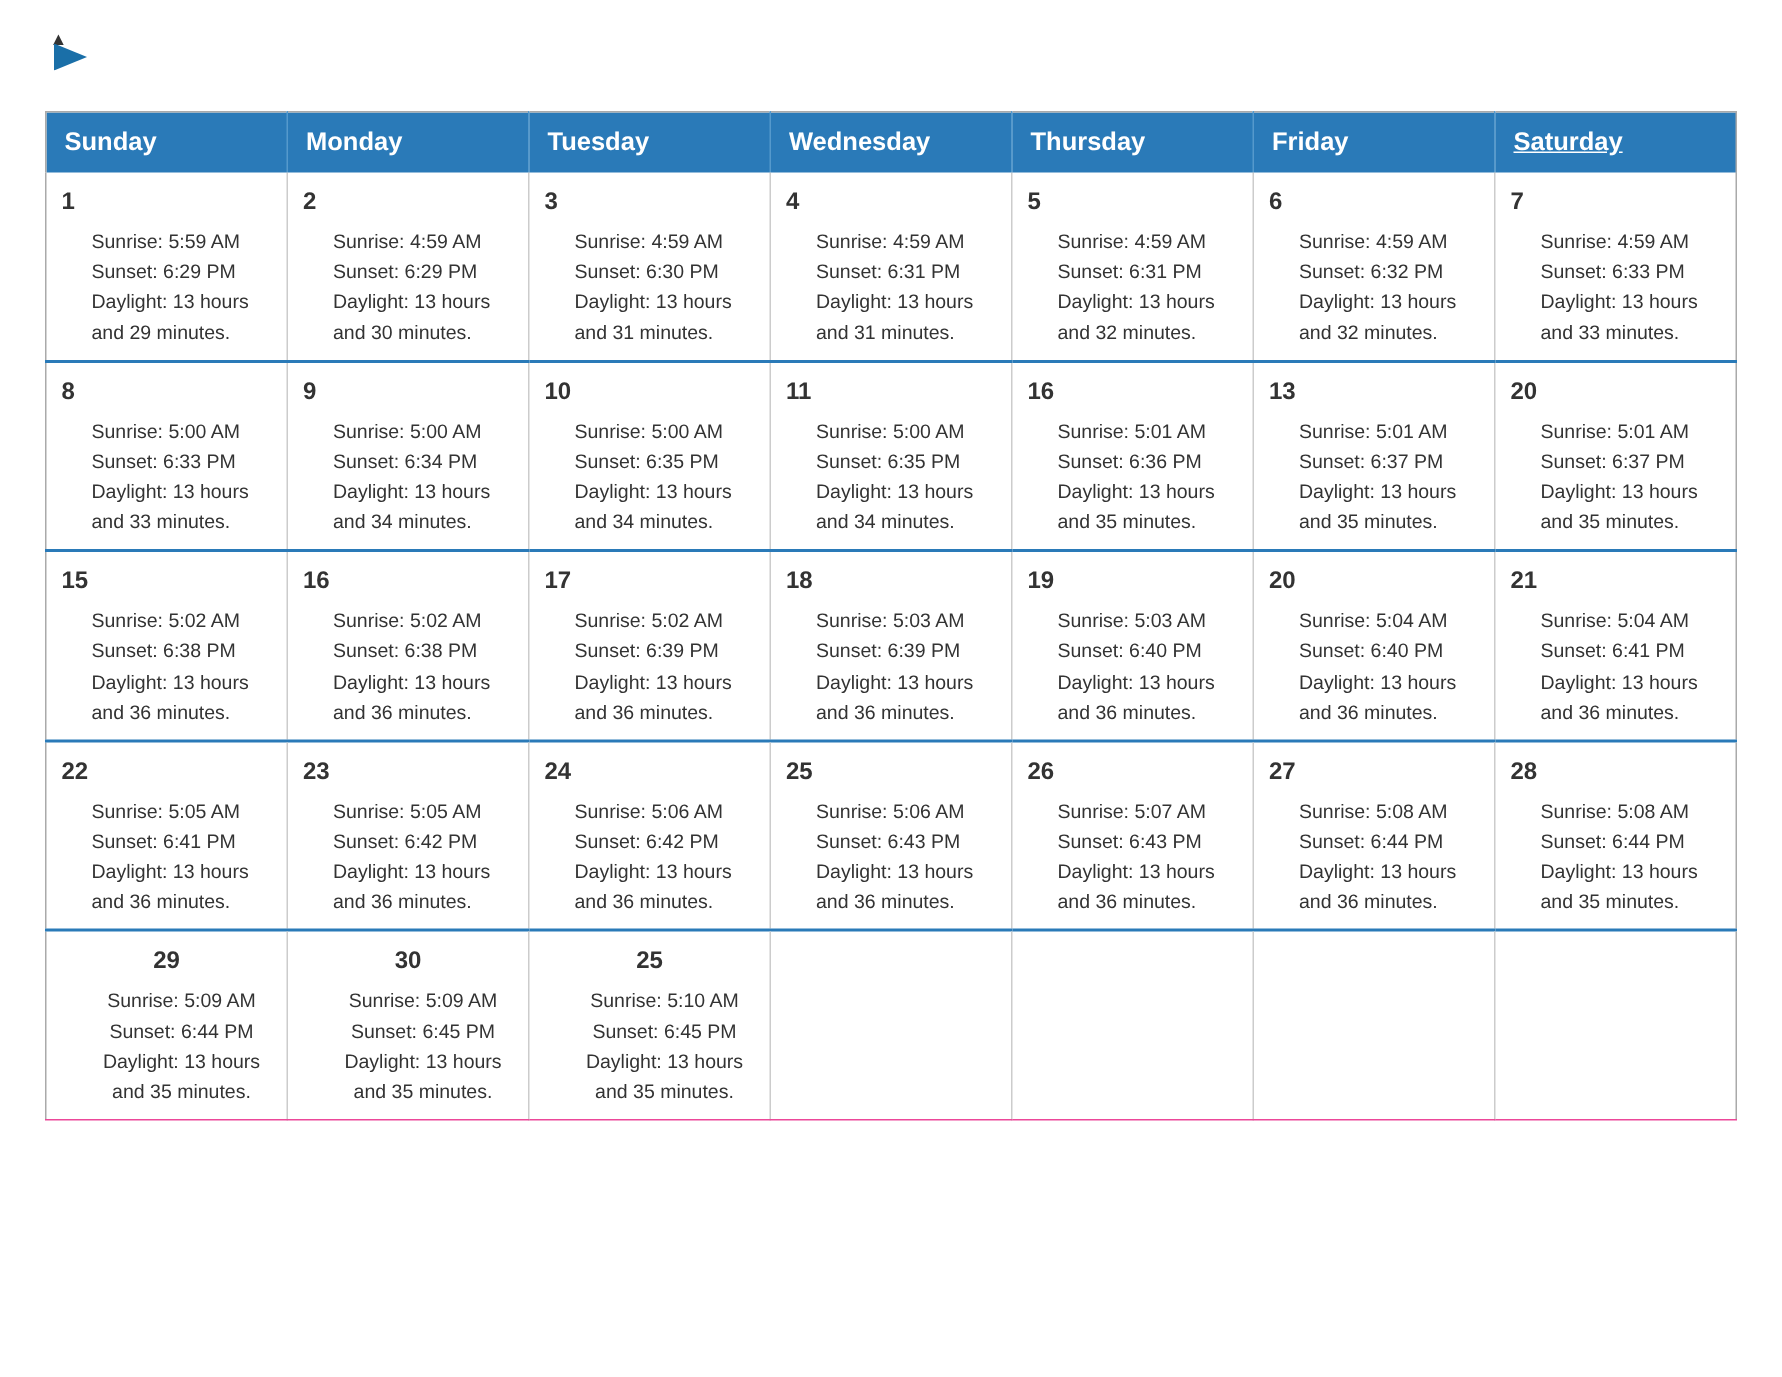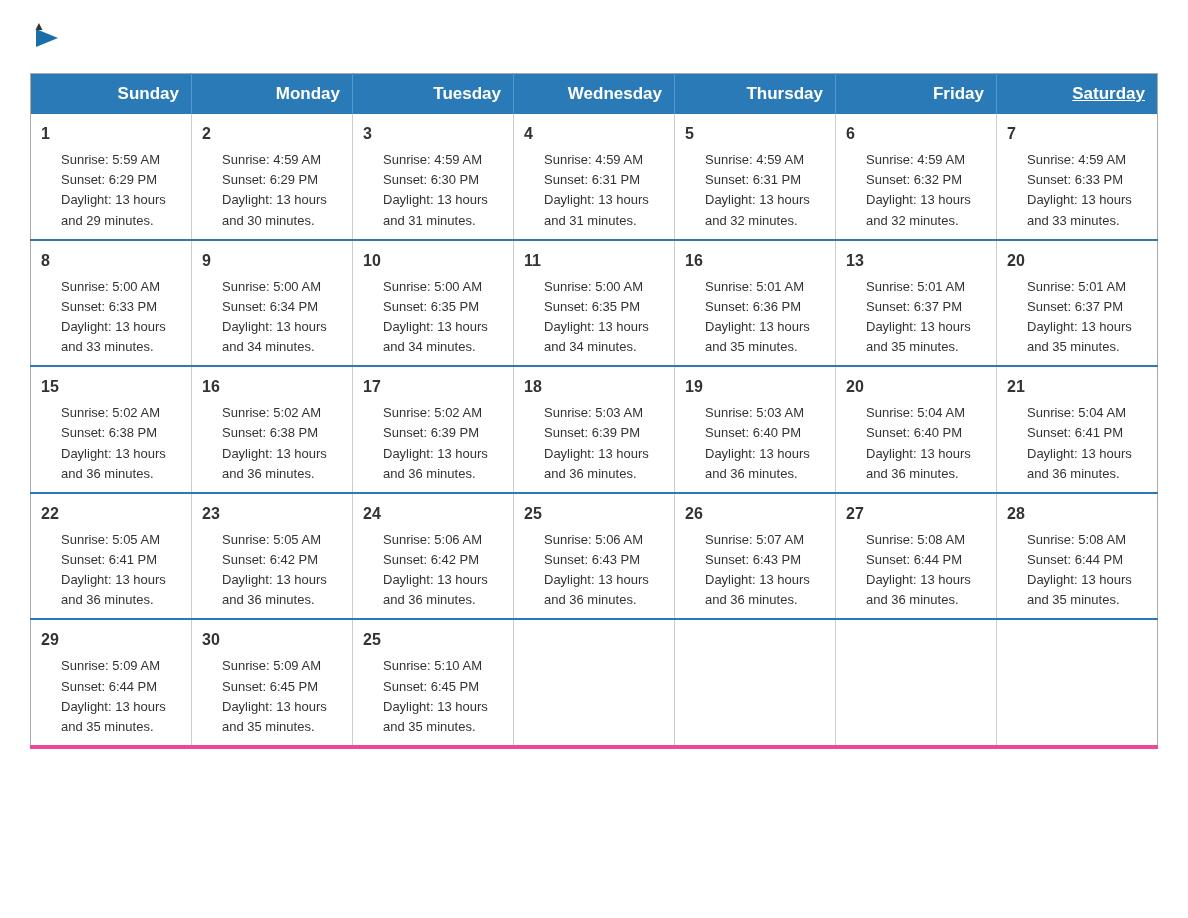--- a/index.html
+++ b/index.html
@@ -54,42 +54,43 @@
       width: 100%;
       border-collapse: collapse;
       border: 1px solid #aaa;
     }
     .calendar-table thead tr th {
       background-color: #2a7ab8;
       color: #fff;
       font-size: 17px;
       font-weight: bold;
       padding: 10px 12px;
-      text-align: right;
+      text-align: left;
       border-right: 1px solid #5599cc;
     }
     .calendar-table thead tr th:last-child {
       border-right: none;
       text-decoration: underline;
     }
     .calendar-table tbody tr td {
       vertical-align: top;
       border-right: 1px solid #ccc;
       border-bottom: 2px solid #2a7ab8;
       padding: 8px 10px;
       width: calc(100% / 7);
       font-size: 13px;
       color: #333;
       line-height: 1.5;
     }
     .calendar-table tbody tr td:last-child {
       border-right: none;
     }
     .calendar-table tbody tr:last-child td {
-      border-bottom: 4px solid #ec4899;
+      border-bottom: 1px solid #ec4899;
+      text-align: center;
     }
     .day-number {
       font-size: 16px;
       font-weight: bold;
       color: #333;
       display: block;
       margin-bottom: 4px;
     }
     .day-info {
       font-size: 13px;

